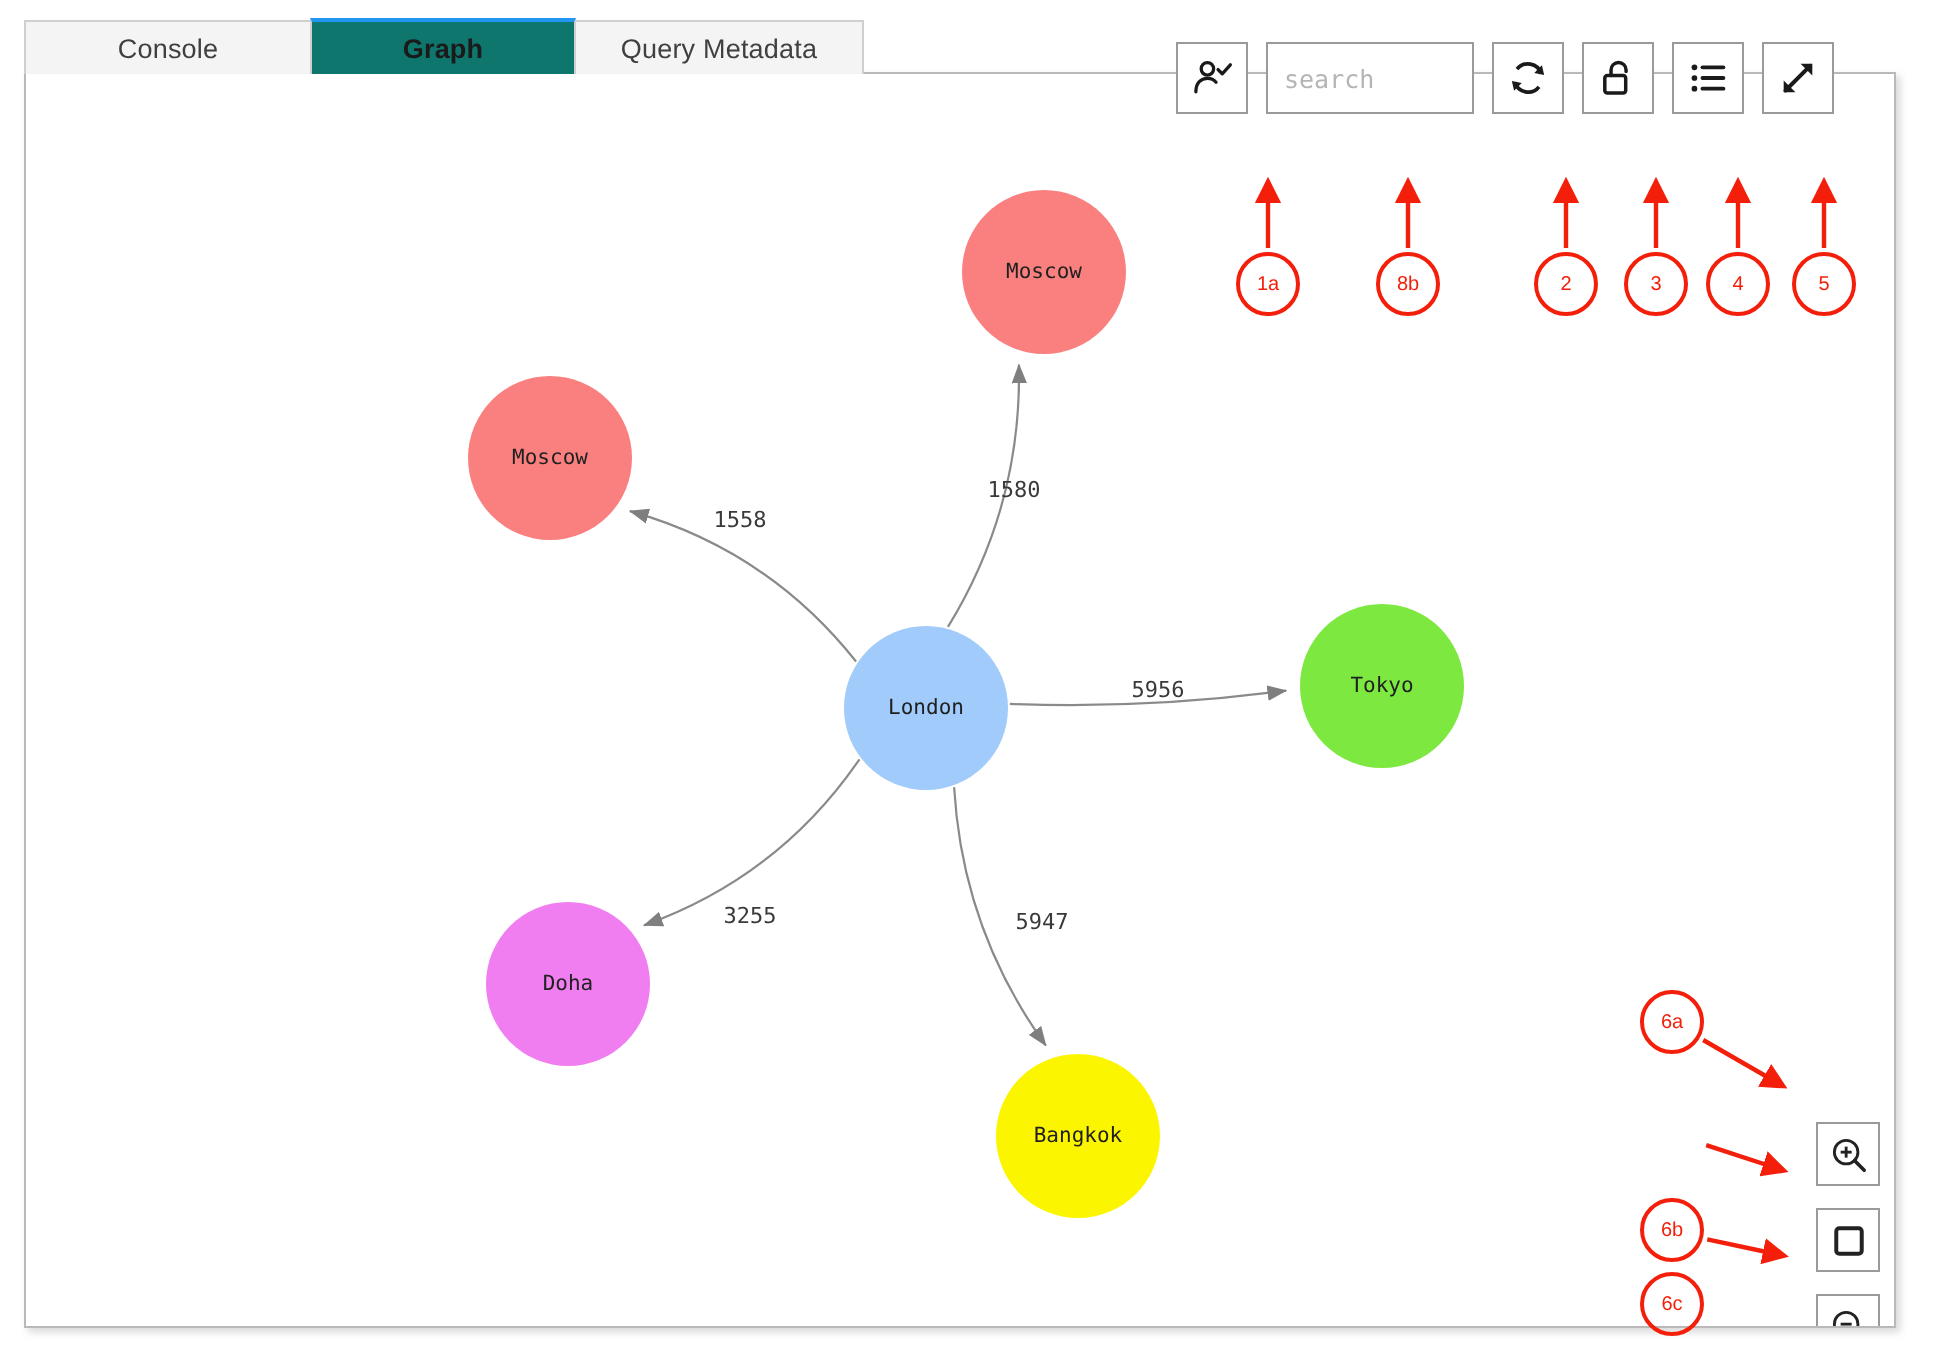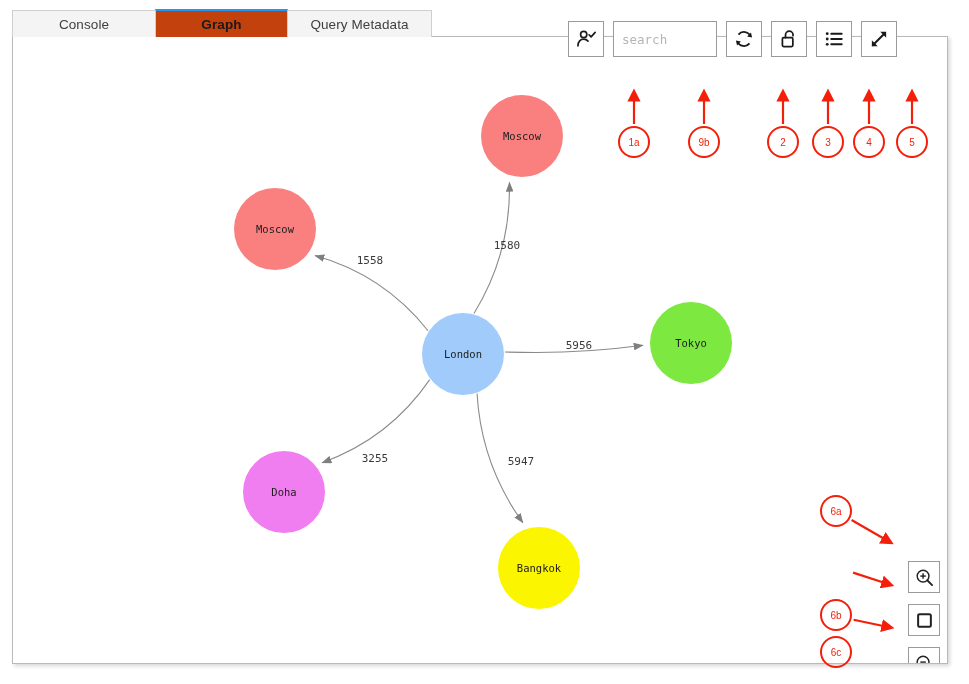--- a/index.html
+++ b/index.html
@@ -45,21 +45,21 @@
     background: #f4f4f4;
     border: 1px solid #cfcfcf;
     border-bottom: none;
     margin-right: -1px;
     min-width: 110px;
     letter-spacing: .1px;
     cursor: pointer;
     user-select: none;
   }
   .tab.active {
-    background: #c2410c;
+    background: #0f766e;
     color: #1a1a1a;
     font-weight: bold;
     border-top: 2px solid #2196f3;
     border-left: 1px solid #cfcfcf;
     border-right: 1px solid #cfcfcf;
     height: 28px;
     z-index: 2;
     position: relative;
   }
   #tab-console { min-width: 144px; }
@@ -106,21 +106,21 @@
   .edge-path {
     fill: none;
     stroke: #8a8a8a;
     stroke-width: 1.1;
   }
   .node-circle { stroke: none; cursor: pointer; }
 
   
   #toolbar {
     position: absolute;
-    left: 568px;
+    left: 588px;
     top: 21px;
     display: flex;
     align-items: flex-start;
     z-index: 5;
   }
   .tool-btn {
     width: 36px;
     height: 36px;
     box-sizing: border-box;
     border: 1px solid #9a9a9a;
@@ -358,21 +358,21 @@
           <line x1="828" y1="124" x2="828" y2="95" class="anno-arrow" marker-end="url(#redhead)"></line>
           <line x1="869" y1="124" x2="869" y2="95" class="anno-arrow" marker-end="url(#redhead)"></line>
           <line x1="912" y1="124" x2="912" y2="95" class="anno-arrow" marker-end="url(#redhead)"></line>
           <line x1="851.5913405488748" y1="519.9950041628124" x2="888" y2="541" class="anno-arrow" marker-end="url(#redhead)"></line>
           <line x1="853.1089158531616" y1="572.5932994135336" x2="888" y2="584" class="anno-arrow" marker-end="url(#redhead)"></line>
           <line x1="853.6102946561409" y1="619.725254638799" x2="888" y2="627" class="anno-arrow" marker-end="url(#redhead)"></line>
         </g>
     </svg>
     <div id="anno-circles">
         <div class="anno-circle" style="left: 618px; top: 126px;">1a</div>
-        <div class="anno-circle" style="left: 688px; top: 126px;">9b</div>
+        <div class="anno-circle" style="left: 688px; top: 126px;">8b</div>
         <div class="anno-circle" style="left: 767px; top: 126px;">2</div>
         <div class="anno-circle" style="left: 812px; top: 126px;">3</div>
         <div class="anno-circle" style="left: 853px; top: 126px;">4</div>
         <div class="anno-circle" style="left: 896px; top: 126px;">5</div>
         <div class="anno-circle" style="left: 820px; top: 495px;">6a</div>
         <div class="anno-circle" style="left: 820px; top: 551px; margin-top: 48px;">6b</div>
         <div class="anno-circle" style="left: 820px; top: 636px;">6c</div>
       </div>
   </div>
 

